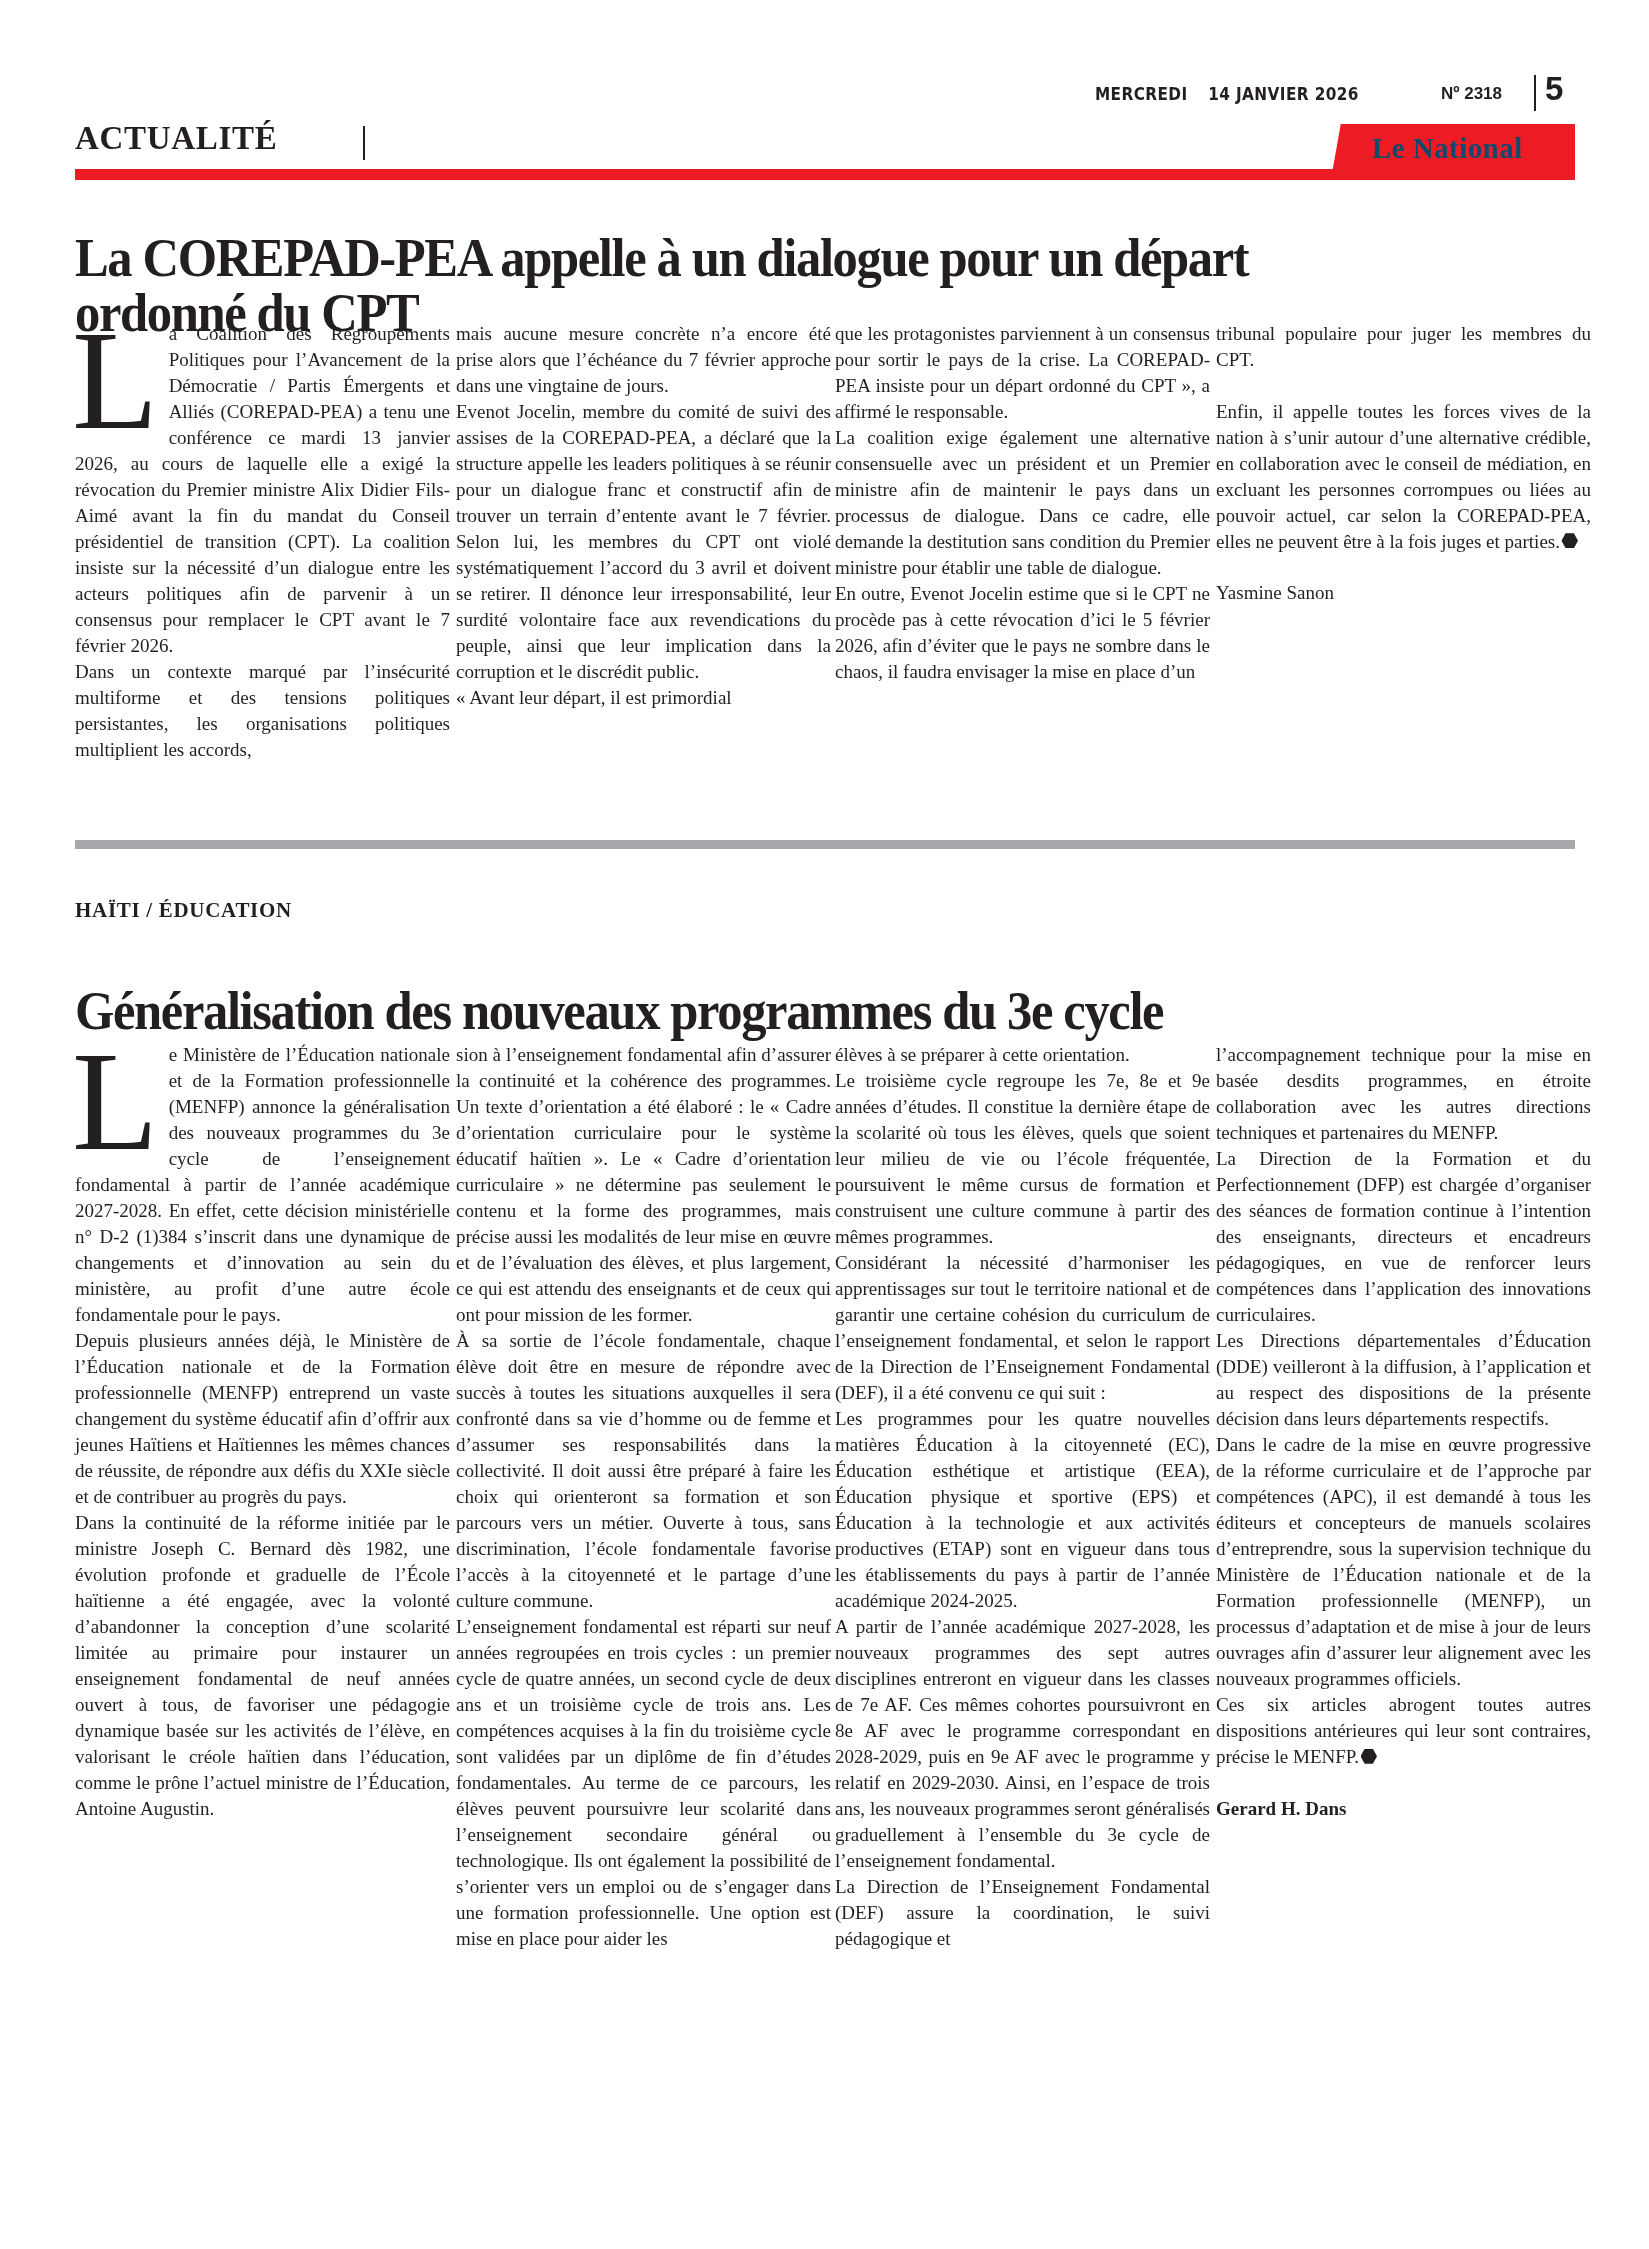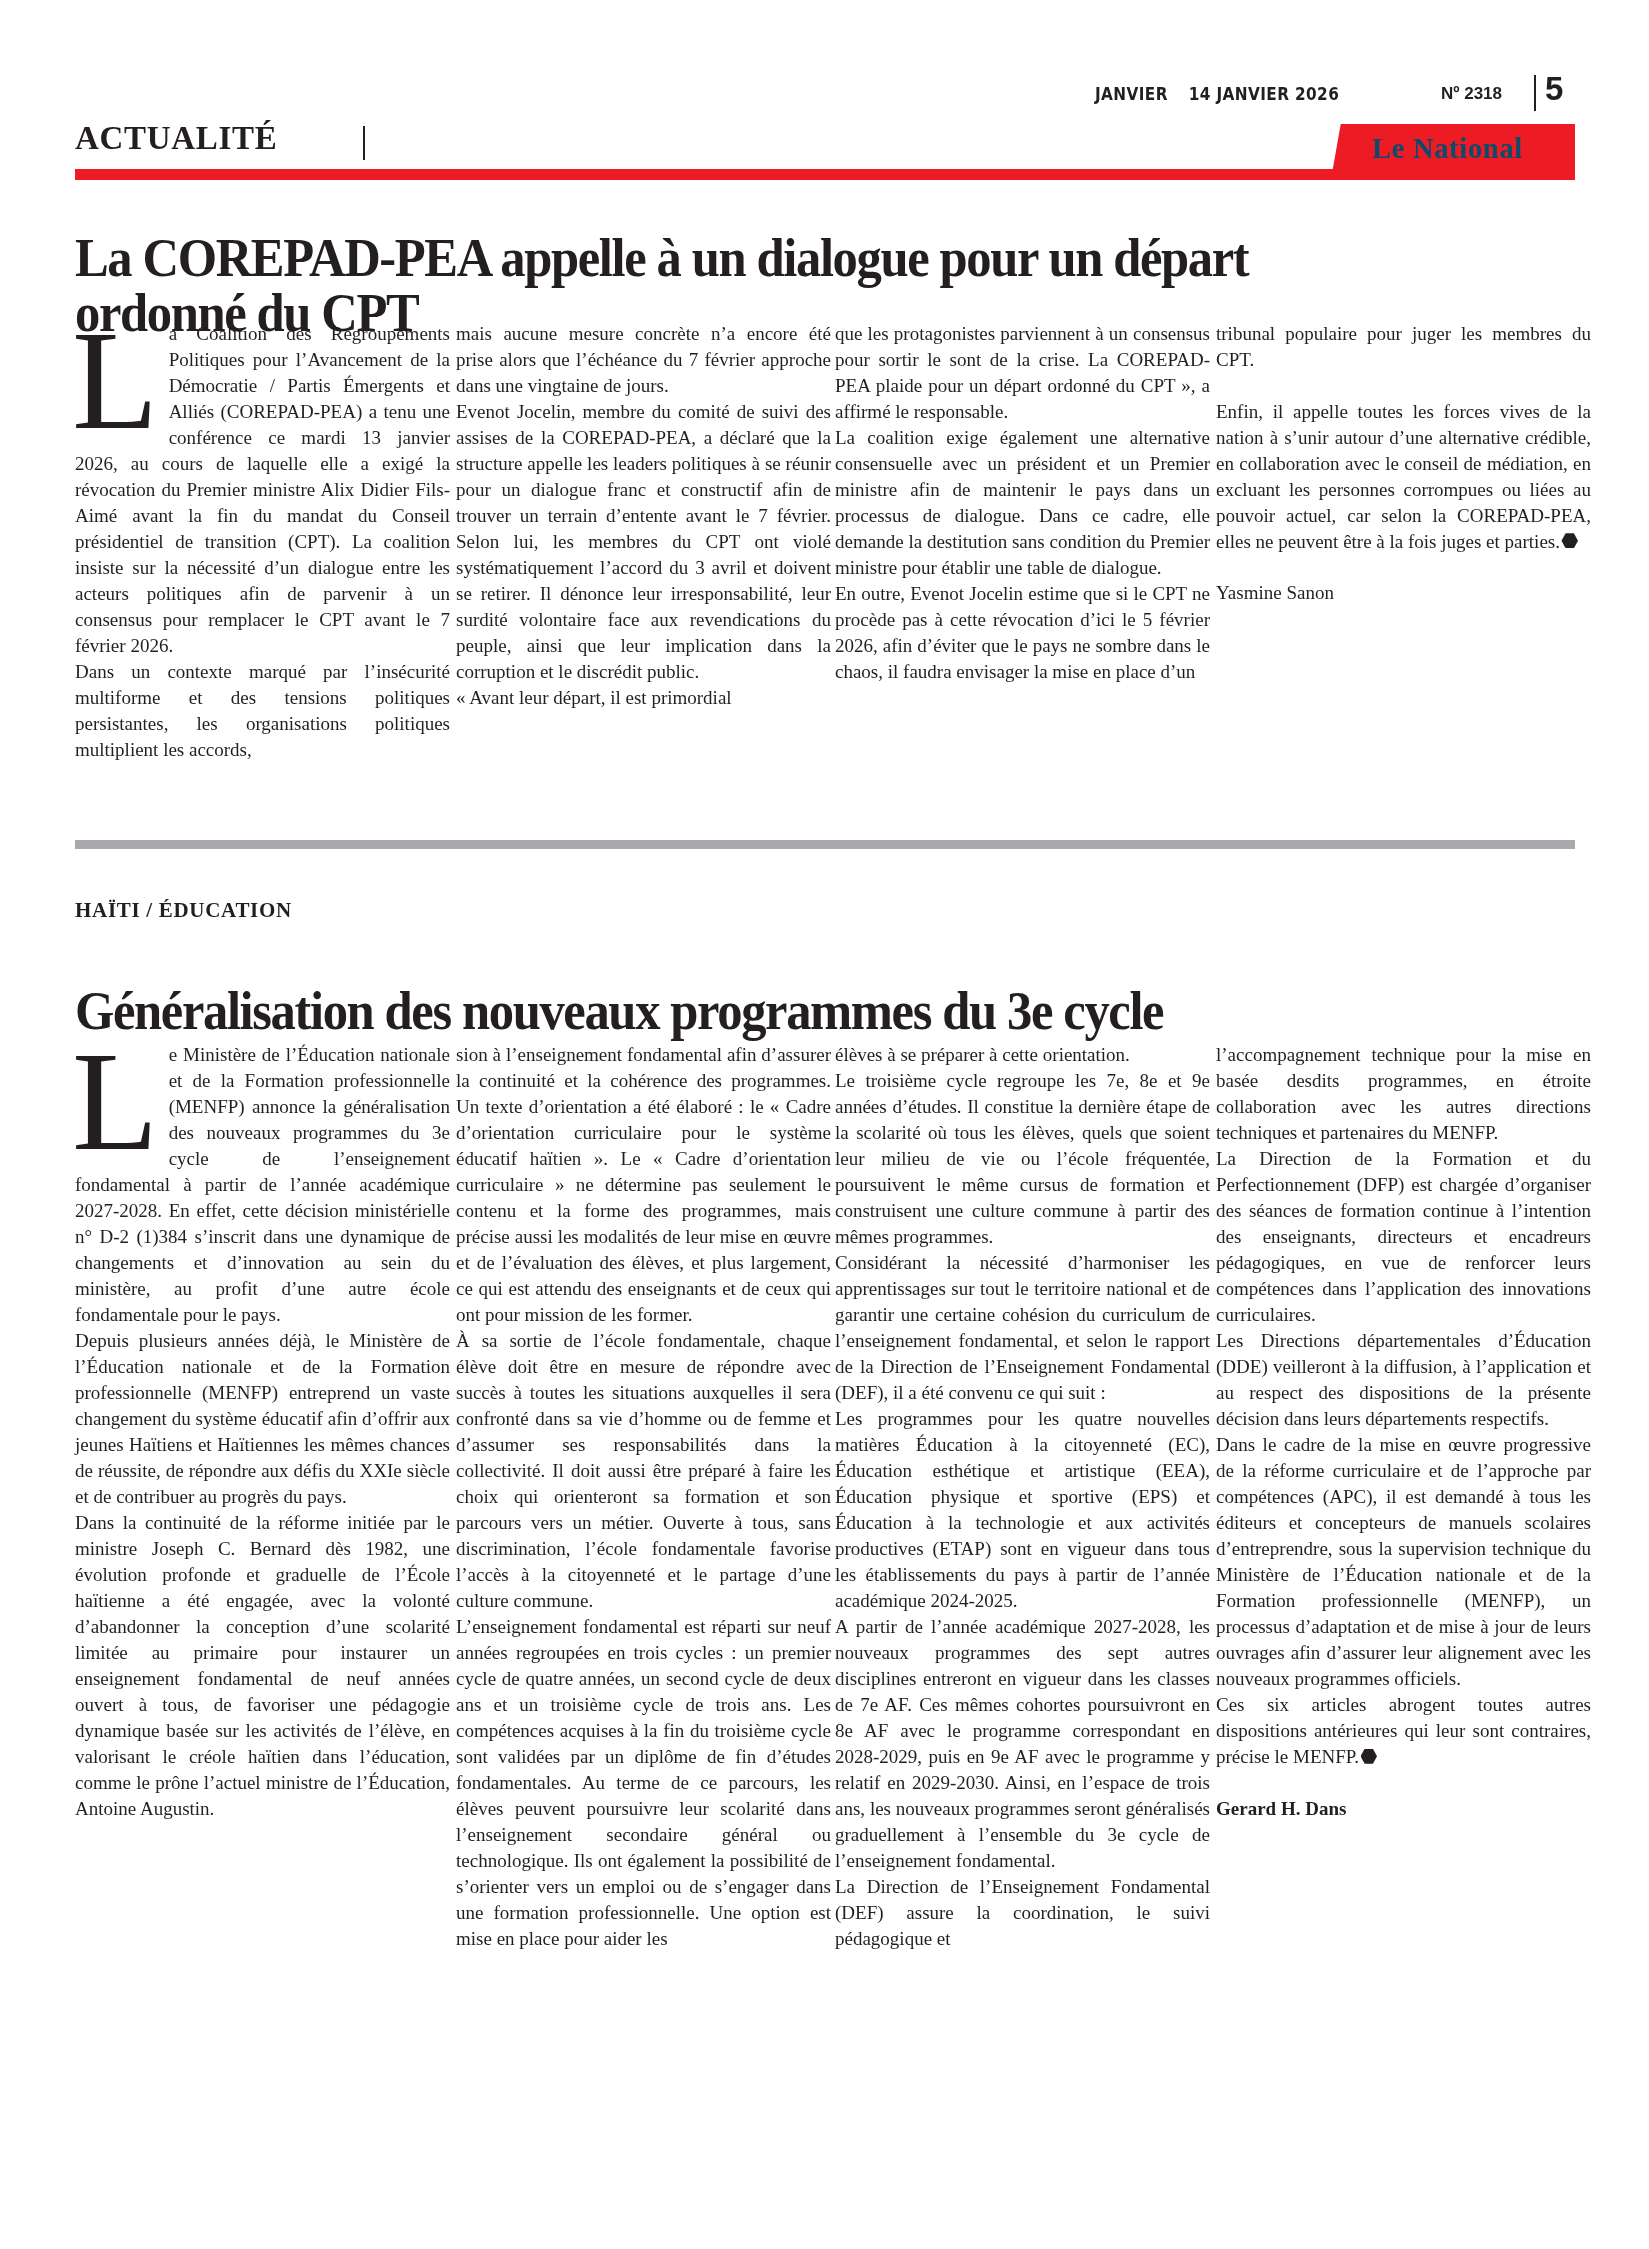--- a/index.html
+++ b/index.html
@@ -34,21 +34,21 @@
   
   .a2c1 { top: 1042px; left: 75px; }
   .a2c2 { top: 1042px; left: 456px; }
   .a2c3 { top: 1042px; left: 835px; }
   .a2c4 { top: 1042px; left: 1216px; }
 </style>
 </head>
 <body>
 
 <div class="masthead-meta">
-  <span>JANVIER</span>
+  <span>MERCREDI</span>
   <span>14  JANVIER  2026</span>
 </div>
 <div class="issue-no">Nº 2318</div>
 <div class="vsep"></div>
 <div class="page-no">5</div>
 
 <div class="section-label">ACTUALITÉ</div>
 <div class="section-pipe"></div>
 <div class="brand-tab"></div>
 <div class="brand">Le National</div>
@@ -60,21 +60,21 @@
   <span class="dropcap">L</span>
   <p>a Coalition des Regroupements Politiques pour l’Avancement de la Démocratie / Partis Émergents et Alliés (COREPAD-PEA) a tenu une conférence ce mardi 13 janvier 2026, au cours de laquelle elle a exigé la révocation du Premier ministre Alix Didier Fils-Aimé avant la fin du mandat du Conseil présidentiel de transition (CPT). La coalition insiste sur la nécessité d’un dialogue entre les acteurs politiques afin de parvenir à un consensus pour remplacer le CPT avant le 7 février 2026.</p>
   <p>Dans un contexte marqué par l’insécurité multiforme et des tensions politiques persistantes, les organisations politiques multiplient les accords,</p>
 </div>
 <div class="col a1c2">
   <p>mais aucune mesure concrète n’a encore été prise alors que l’échéance du 7 février approche dans une vingtaine de jours.</p>
   <p>Evenot Jocelin, membre du comité de suivi des assises de la COREPAD-PEA, a déclaré que la structure appelle les leaders politiques à se réunir pour un dialogue franc et constructif afin de trouver un terrain d’entente avant le 7 février. Selon lui, les membres du CPT ont violé systématiquement l’accord du 3 avril et doivent se retirer. Il dénonce leur irresponsabilité, leur surdité volontaire face aux revendications du peuple, ainsi que leur implication dans la corruption et le discrédit public.</p>
   <p>« Avant leur départ, il est primordial</p>
 </div>
 <div class="col a1c3">
-  <p>que les protagonistes parviennent à un consensus pour sortir le sont de la crise. La COREPAD-PEA plaide pour un départ ordonné du CPT », a affirmé le responsable.</p>
+  <p>que les protagonistes parviennent à un consensus pour sortir le pays de la crise. La COREPAD-PEA insiste pour un départ ordonné du CPT », a affirmé le responsable.</p>
   <p>La coalition exige également une alternative consensuelle avec un président et un Premier ministre afin de maintenir le pays dans un processus de dialogue. Dans ce cadre, elle demande la destitution sans condition du Premier ministre pour établir une table de dialogue.</p>
   <p>En outre, Evenot Jocelin estime que si le CPT ne procède pas à cette révocation d’ici le 5 février 2026, afin d’éviter que le pays ne sombre dans le chaos, il faudra envisager la mise en place d’un</p>
 </div>
 <div class="col a1c4">
   <p>tribunal populaire pour juger les membres du CPT.</p>
   <p class="gap"><span>Enfin, il appelle toutes les forces vives de la nation à s’unir autour d’une alternative crédible, en collaboration avec le conseil de médiation, en excluant les personnes corrompues ou liées au pouvoir actuel, car selon la COREPAD-PEA, elles ne peuvent être à la fois juges et parties.</span><span class="end-mark"></span></p>
   <p class="byline">Yasmine Sanon</p>
 </div>
 
 <div class="gray-rule"></div>

